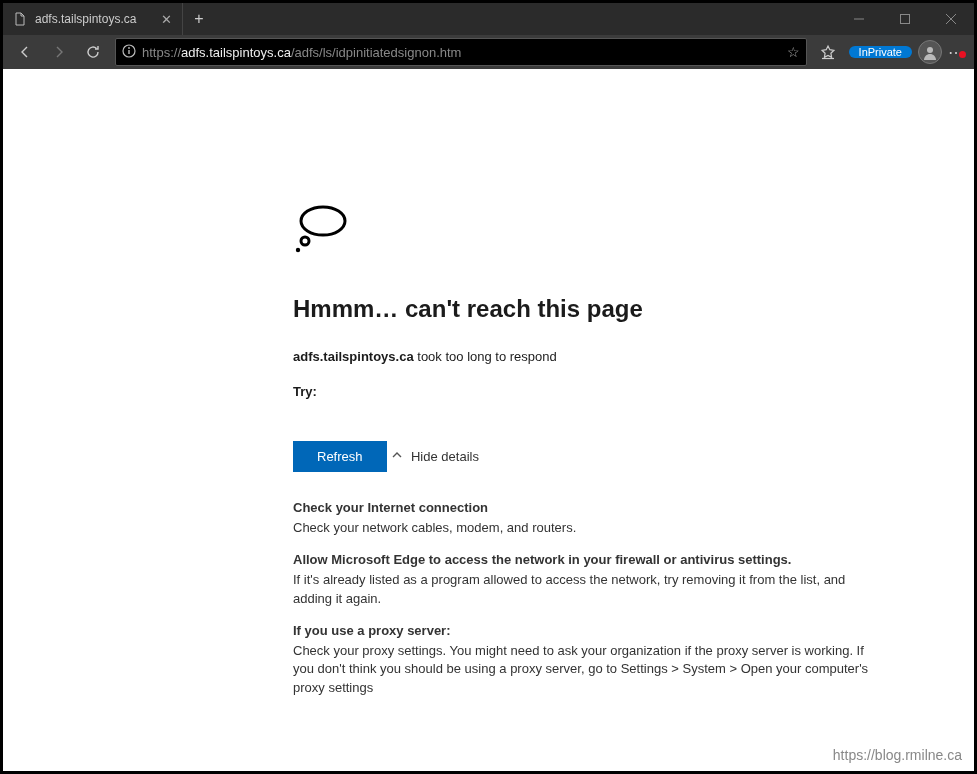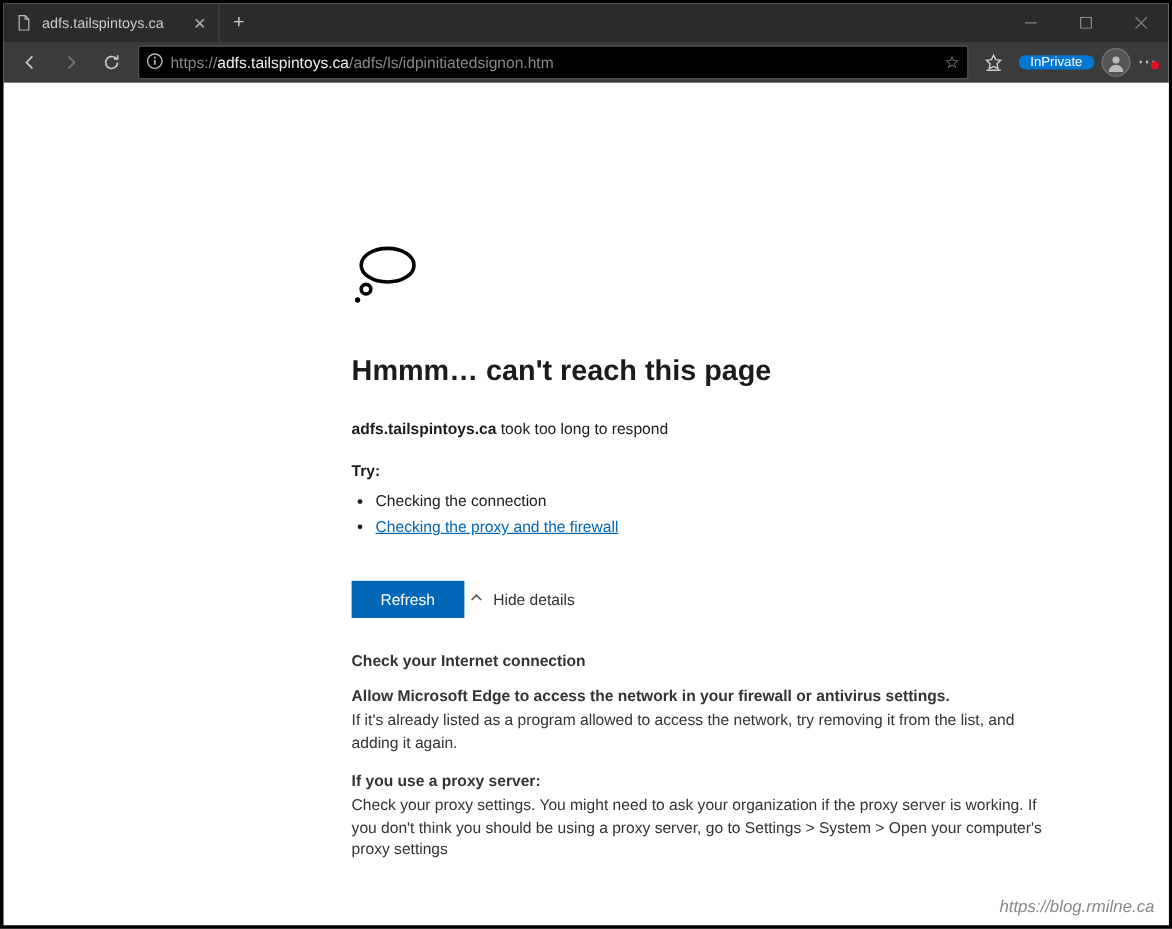--- a/index.html
+++ b/index.html
@@ -225,21 +225,20 @@
       color: #333;
     }
     .details .sect-title { font-weight: 700; margin-top: 14px; margin-bottom: 4px;}
     .details .sect-body { color: #333; line-height: 1.45;}
     .watermark {
       position: absolute;
       bottom: 8px;
       right: 12px;
       font-size: 14px;
       color: #888;
-      font-style: italic;
     }
   </style>
 </head>
 <body>
 
 <div class="title-bar">
   <div class="tabs-area">
     <div class="tab">
       <span class="page-icon">
         <svg width="14" height="14" viewBox="0 0 14 14">
@@ -325,35 +324,32 @@
         <ellipse cx="30" cy="22" rx="22" ry="14" fill="none" stroke="#000" stroke-width="3"></ellipse>
         <circle cx="12" cy="42" r="4" fill="none" stroke="#000" stroke-width="3"></circle>
         <circle cx="5" cy="51" r="2.2" fill="#000"></circle>
       </svg>
     </div>
     <h1 class="err-title">Hmmm… can't reach this page</h1>
     <div class="subline">
       <span class="host-b">adfs.tailspintoys.ca</span><span> took too long to respond</span>
     </div>
     <div class="try-label">Try:</div>
-    <ul class="try-list">
-      <li>Checking the connection</li>
-      <li><a>Checking the proxy and the firewall</a></li>
-    </ul>
     <button class="refresh-btn">Refresh</button>
     <div class="hide-details">
       <span>
         <svg width="12" height="12" viewBox="0 0 12 12">
             <path d="M2 8 L6 4 L10 8" fill="none" stroke="#555" stroke-width="1.4"></path>
           </svg>
       </span>
       <span>Hide details</span>
     </div>
     <div class="details">
       <div class="sect-title">Check your Internet connection</div>
+      <div class="sect-body">Check your network cables, modem, and routers.</div>
       <div class="sect-title">Allow Microsoft Edge to access the network in your firewall or antivirus settings.</div>
       <div class="sect-body">If it's already listed as a program allowed to access the network, try removing it from the list, and adding it again.</div>
       <div class="sect-title">If you use a proxy server:</div>
       <div class="sect-body">Check your proxy settings. You might need to ask your organization if the proxy server is working. If you don't think you should be using a proxy server, go to Settings &gt; System &gt; Open your computer's proxy settings</div>
     </div>
   </div>
   <div class="watermark">https://blog.rmilne.ca</div>
 </div>
 
 </body></html>

